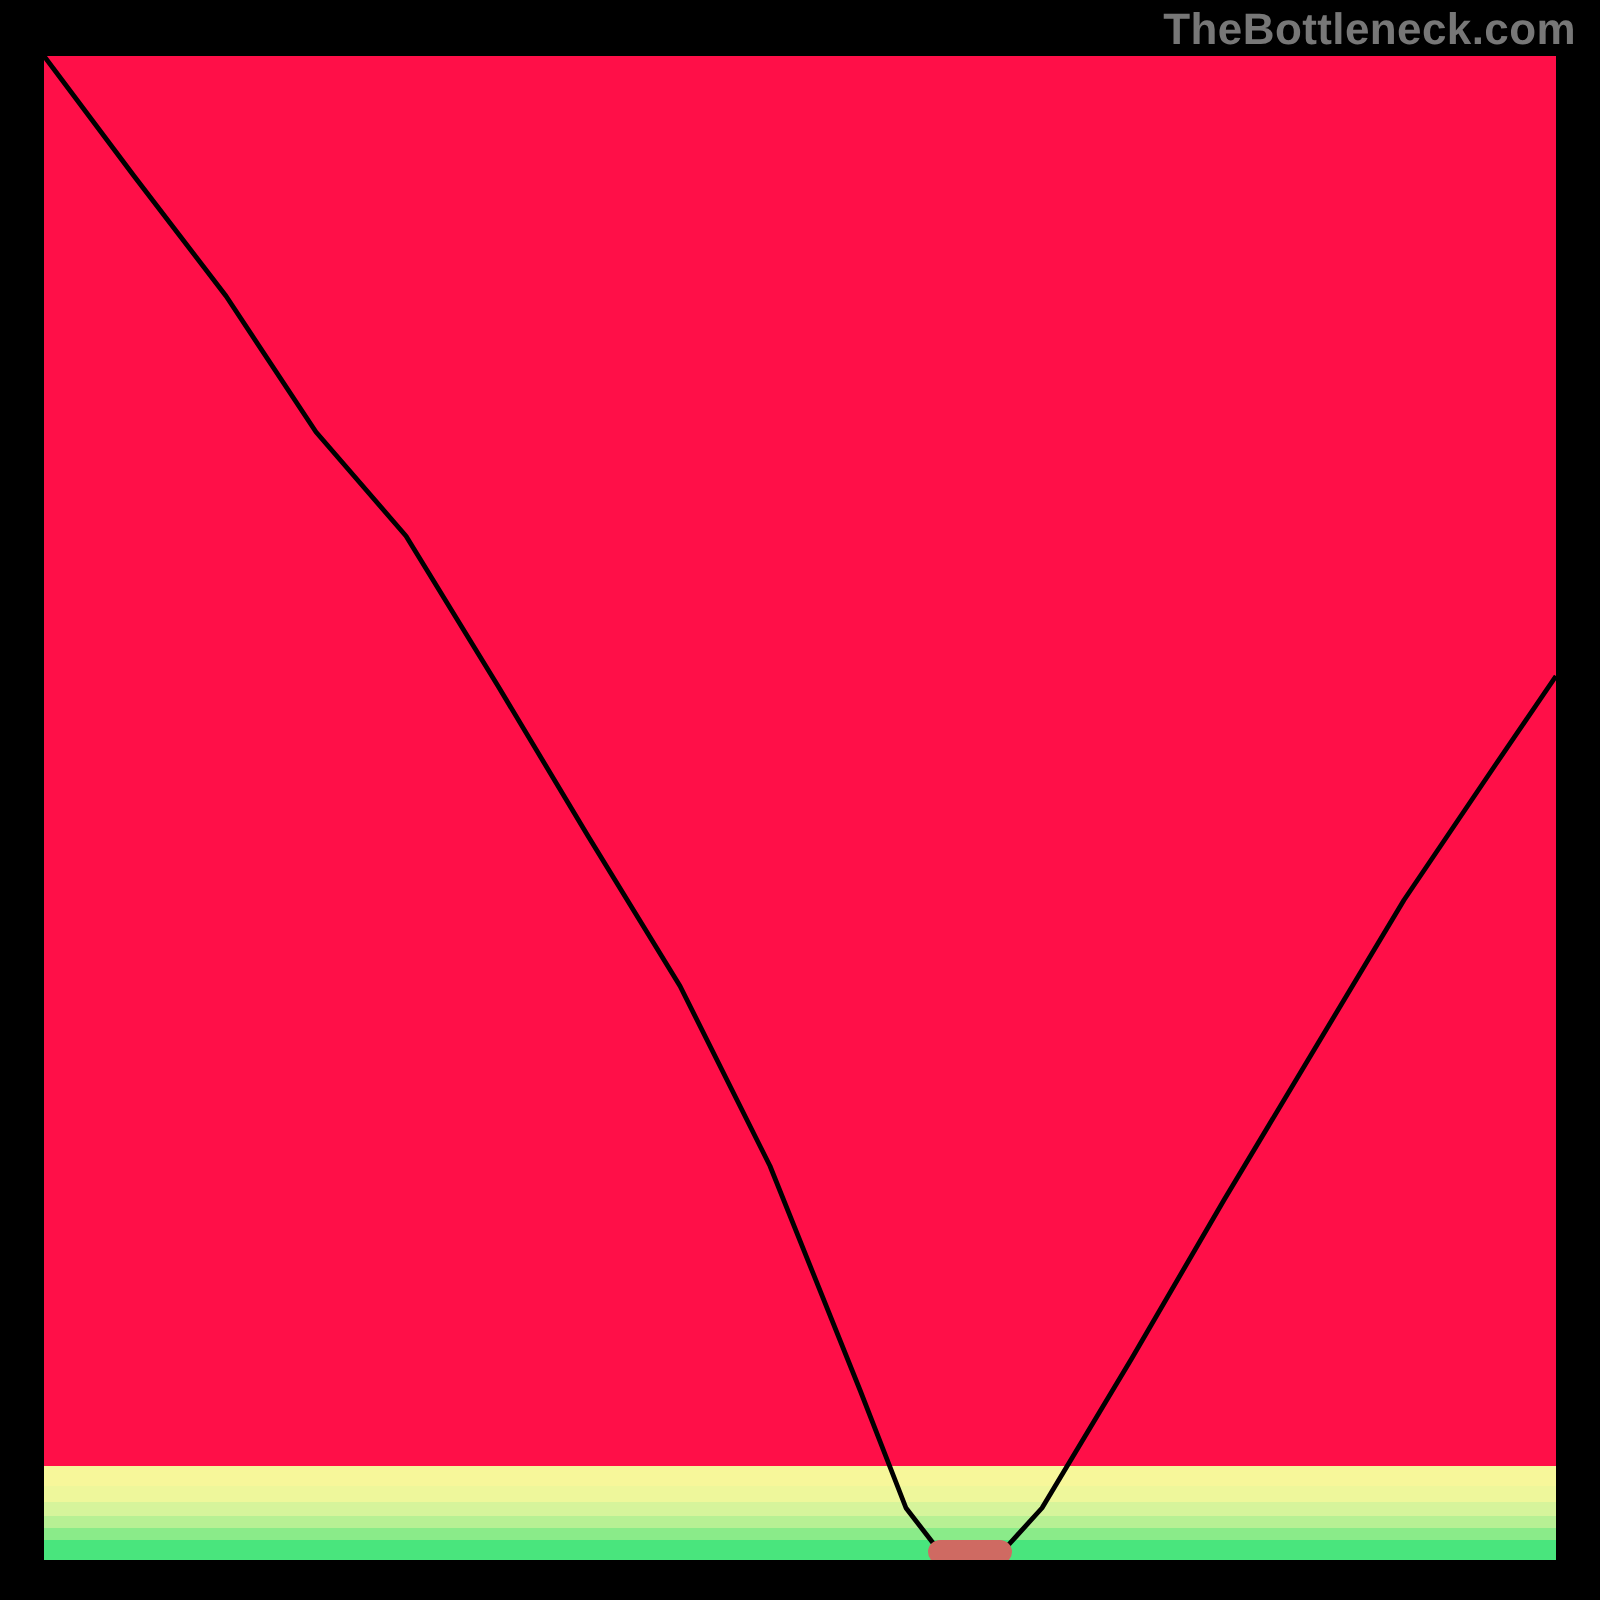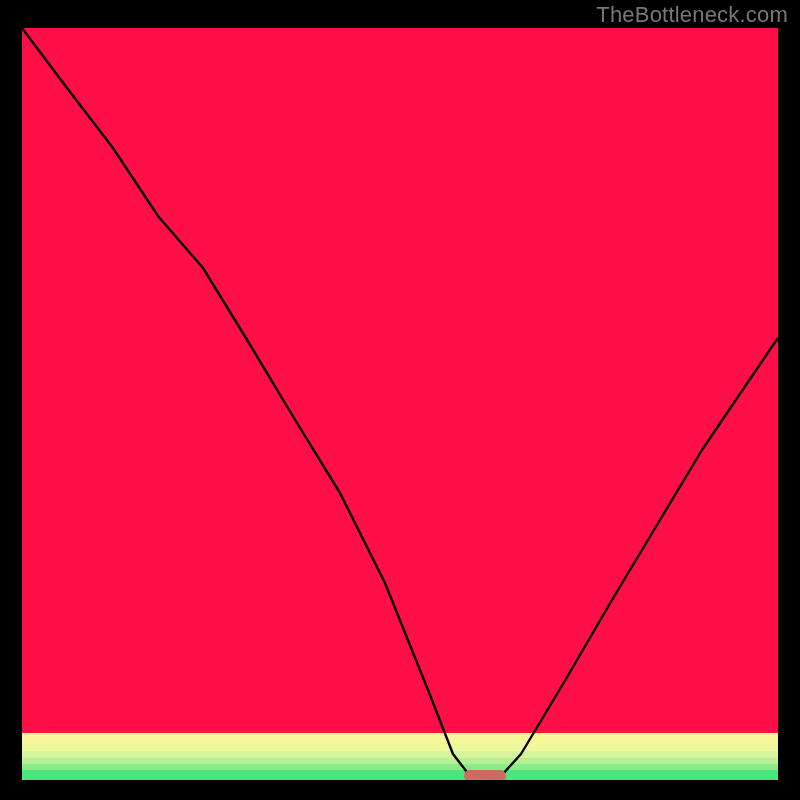--- a/index.html
+++ b/index.html
@@ -16,21 +16,21 @@
     width: 800px;
     height: 800px;
     background: #000;
   }
   .watermark {
     position: absolute;
     top: 2px;
     right: 12px;
     color: #777;
     font-size: 22px;
-    font-weight: 400;
+    font-weight: 700;
     letter-spacing: 0.2px;
   }
   .plot-wrap {
     position: absolute;
     left: 22px;
     top: 28px;
     width: 756px;
     height: 752px;
   }
   svg.plot {

